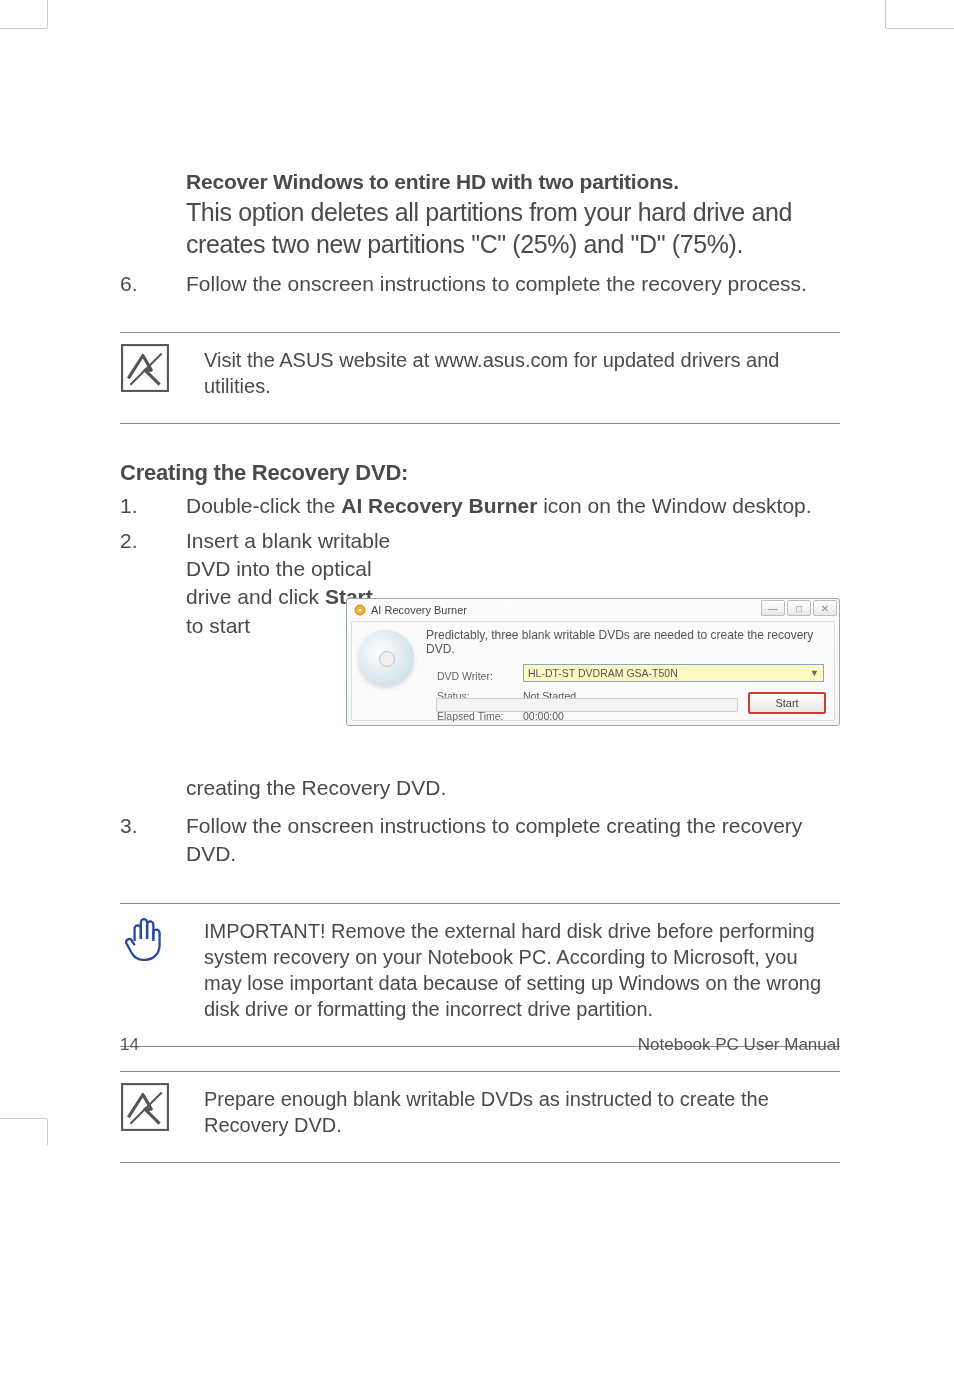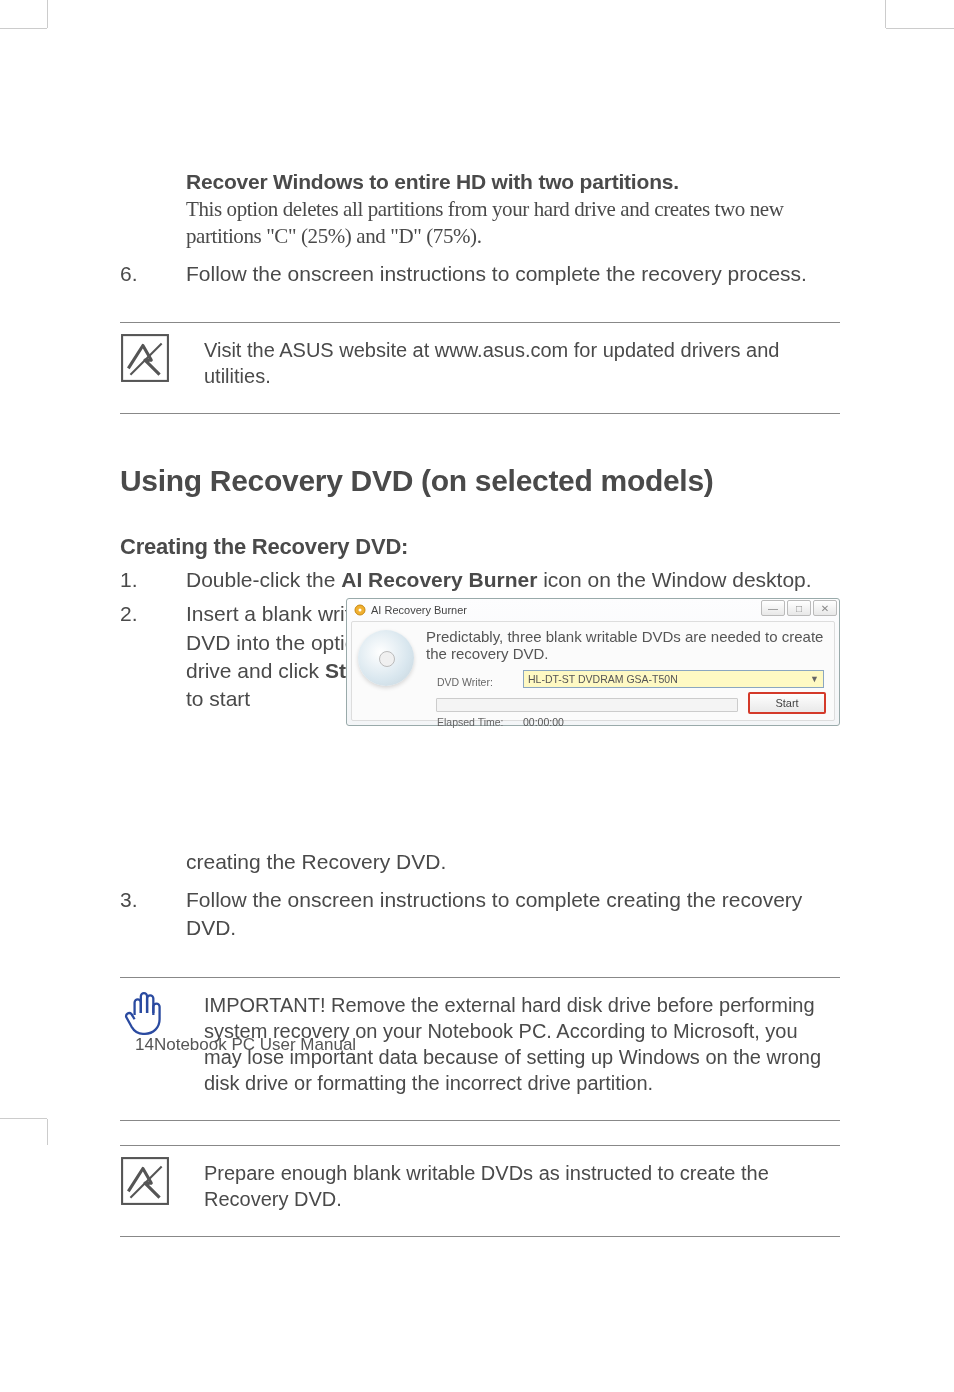--- a/index.html
+++ b/index.html
@@ -6,21 +6,21 @@
   html, body { width: 954px; height: 1392px; background: #fff; font-family: "Segoe UI", "Helvetica Neue", Arial, sans-serif; color: #444; }
   .page-outer { position: relative; width: 954px; height: 1145px; }
   .crop-top { position: absolute; left: 47px; top: 0; width: 1px; height: 28px; background: #ccc; }
   .crop-top-h { position: absolute; left: 0; top: 28px; width: 47px; height: 1px; background: #ccc; }
   .crop-right { position: absolute; right: 68px; top: 0; width: 1px; height: 28px; background: #ccc; }
   .crop-right-h { position: absolute; right: 0; top: 28px; width: 68px; height: 1px; background: #ccc; }
   .crop-bl-h { position: absolute; left: 0; bottom: 26px; width: 47px; height: 1px; background: #ccc; }
   .crop-bl-v { position: absolute; left: 47px; bottom: 0; width: 1px; height: 26px; background: #ccc; }
   .page { position: absolute; left: 120px; top: 170px; width: 720px; color: #4a4a4a; }
   .option-title { font-weight: 700; font-size: 21px; letter-spacing: -0.2px; margin-left: 66px; }
-  .option-desc { font-size: 21px; margin-left: 66px; margin-top: 2px; line-height: 1.28; letter-spacing: -0.4px; font-family: Liberation Serif, serif; }
+  .option-desc { font-size: 25px; margin-left: 66px; margin-top: 2px; line-height: 1.28; letter-spacing: -0.4px; }
   .step-row { display: flex; margin-top: 10px; font-size: 21px; line-height: 1.35; }
   .step-num { width: 66px; flex: none; }
   .step-body { flex: 1; }
   .step-row.s3 { margin-top: 12px; }
   .note-block { margin-top: 34px; border-top: 1px solid #888; border-bottom: 1px solid #888; padding: 10px 0 24px 0; display: flex; gap: 34px; align-items: flex-start; }
   .note-icon { width: 50px; height: 50px; flex: none; }
   .note-text { font-size: 20px; line-height: 1.3; padding-top: 4px; }
   .h1 { font-weight: 700; font-size: 30px; margin-top: 50px; letter-spacing: -0.3px; }
   .h2 { font-weight: 700; font-size: 22px; margin-top: 36px; letter-spacing: -0.2px; }
   .steps { margin-top: 6px; }
@@ -30,32 +30,32 @@
   .bold { font-weight: 700; }
   .screenshot { position: absolute; left: 346px; top: 598px; width: 494px; height: 128px; }
   .win { width: 100%; height: 100%; border: 1px solid #9aa; background: linear-gradient(#fdfdfe,#f3f5f7); border-radius: 3px; font-size: 11px; color: #555; position: relative; }
   .win-title { height: 22px; display: flex; align-items: center; padding: 0 6px; font-size: 11px; color: #444; }
   .win-title svg { margin-right: 4px; }
   .win-ctrl { position: absolute; right: 2px; top: 1px; display: flex; gap: 2px; }
   .win-btn { width: 24px; height: 16px; border: 1px solid #bbb; border-radius: 2px; background: linear-gradient(#fff,#e8e8e8); font-size: 10px; display: flex; align-items: center; justify-content: center; color: #888; }
   .win-body { position: absolute; left: 4px; right: 4px; top: 22px; bottom: 4px; background: #fbfbfb; border: 1px solid #ddd; border-radius: 2px; padding: 6px 10px 6px 74px; }
   .disc { position: absolute; left: 6px; top: 8px; width: 56px; height: 56px; border-radius: 50%; background: radial-gradient(circle at 40% 40%, #fff, #d8e6ee 60%, #c4d2da); box-shadow: 0 2px 4px rgba(0,0,0,0.15); }
   .disc::after { content:""; position:absolute; left:50%; top:50%; width:14px; height:14px; margin:-7px 0 0 -7px; border-radius:50%; background:#f0f0f0; border:1px solid #bbb; }
-  .win-msg { font-size: 15px; color: #555; margin-bottom: 6px; }
+  .win-msg { font-size: 12px; color: #555; margin-bottom: 6px; }
   .win-row { display: flex; align-items: flex-end; height: 20px; margin-left: 11px; }
   .win-label { width: 86px; color: #666; font-size: 10.5px; }
   .win-val { font-size: 10.5px; color: #555; }
   .win-select { flex:1; height: 18px; border: 1px solid #8aa6c0; background: #fef9c3; font-size: 10.5px; padding: 0 4px; display: flex; align-items: center; justify-content: space-between; color: #555; }
   .win-select .caret { font-size: 9px; color: #666; }
   .win-start { position: absolute; right: 8px; bottom: 6px; width: 78px; height: 22px; border: 2px solid #d43a2a; border-radius: 2px; background: linear-gradient(#fefefe,#e9e9e9); font-size: 11px; display:flex; align-items:center; justify-content:center; color:#444; }
   .win-progress { position:absolute; left:84px; right:96px; bottom:8px; height:14px; border:1px solid #ccc; border-radius:1px; background:#f4f4f4; }
   .after-shot { margin-top: 136px; font-size: 21px; margin-left: 66px; }
   .note2 { margin-top: 24px; }
   .important { margin-top: 34px; }
-  .footer { position: absolute; left: 135px; width: 720px; bottom: 90px; display: flex; justify-content: flex-start; font-size: 17px; color: #555; }
+  .footer { position: absolute; left: 120px; width: 720px; bottom: 90px; display: flex; justify-content: space-between; font-size: 17px; color: #555; }
   .hand-icon path, .hand-icon circle { stroke:#2a4aa0; fill:none; stroke-width:2.2; }
 </style>
 </head>
 <body>
 
 <div class="page-outer">
   <div class="crop-top"></div>
     <div class="crop-top-h"></div>
   <div class="crop-right"></div>
     <div class="crop-right-h"></div>
@@ -73,21 +73,20 @@
 
     <div class="note-block">
       <svg class="note-icon" viewBox="0 0 48 48">
         <rect x="2" y="2" width="44" height="44" fill="none" stroke="#555" stroke-width="2"></rect>
         <path d="M8 34 L22 12 L30 26 L24 26 L38 40" fill="none" stroke="#555" stroke-width="3" stroke-linejoin="round"></path>
         <path d="M10 40 L40 10" stroke="#555" stroke-width="2"></path>
       </svg>
       <div class="note-text">Visit the ASUS website at www.asus.com for updated drivers and utilities.</div>
     </div>
 
-    <div class="h1">Using Recovery DVD (on selected models)</div>
     <div class="h2">Creating the Recovery DVD:</div>
 
     <div class="steps">
       <div class="step1">
         <div class="step-num">1.</div>
         <div class="step-body">
           <span>Double-click the </span><span class="bold">AI Recovery Burner</span><span> icon on the Window desktop.</span>
         </div>
       </div>
       <div class="step2">

